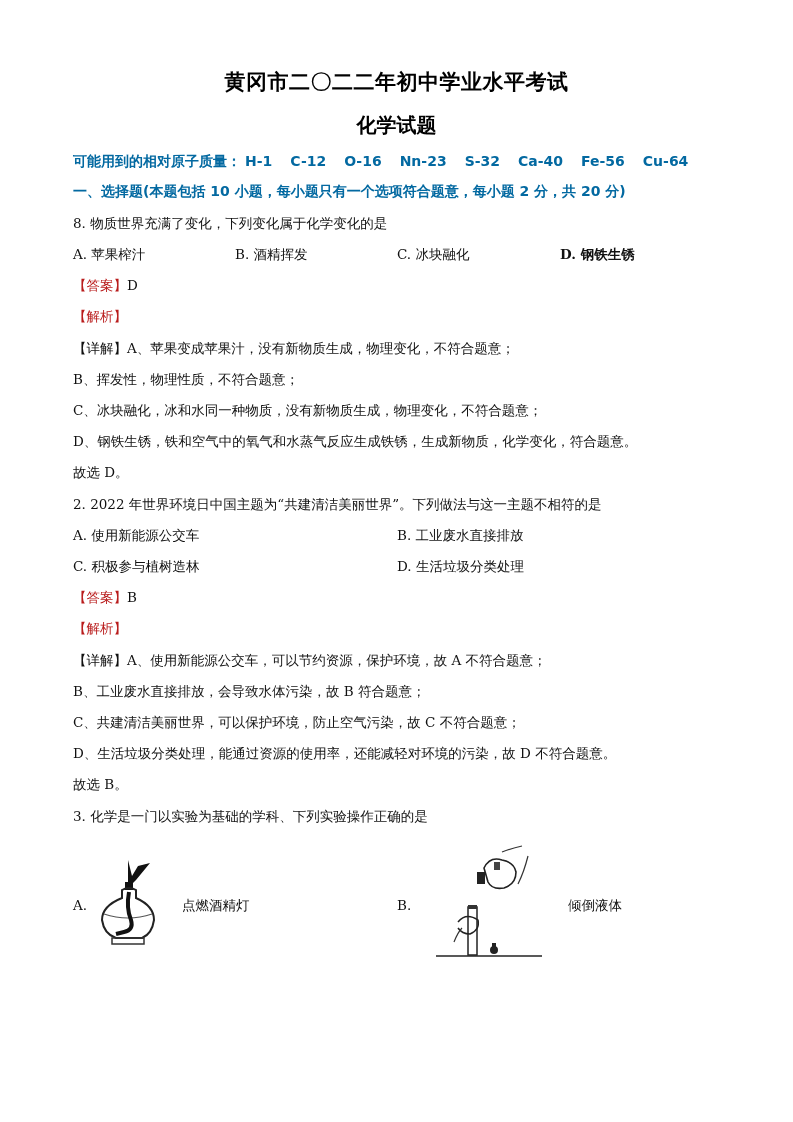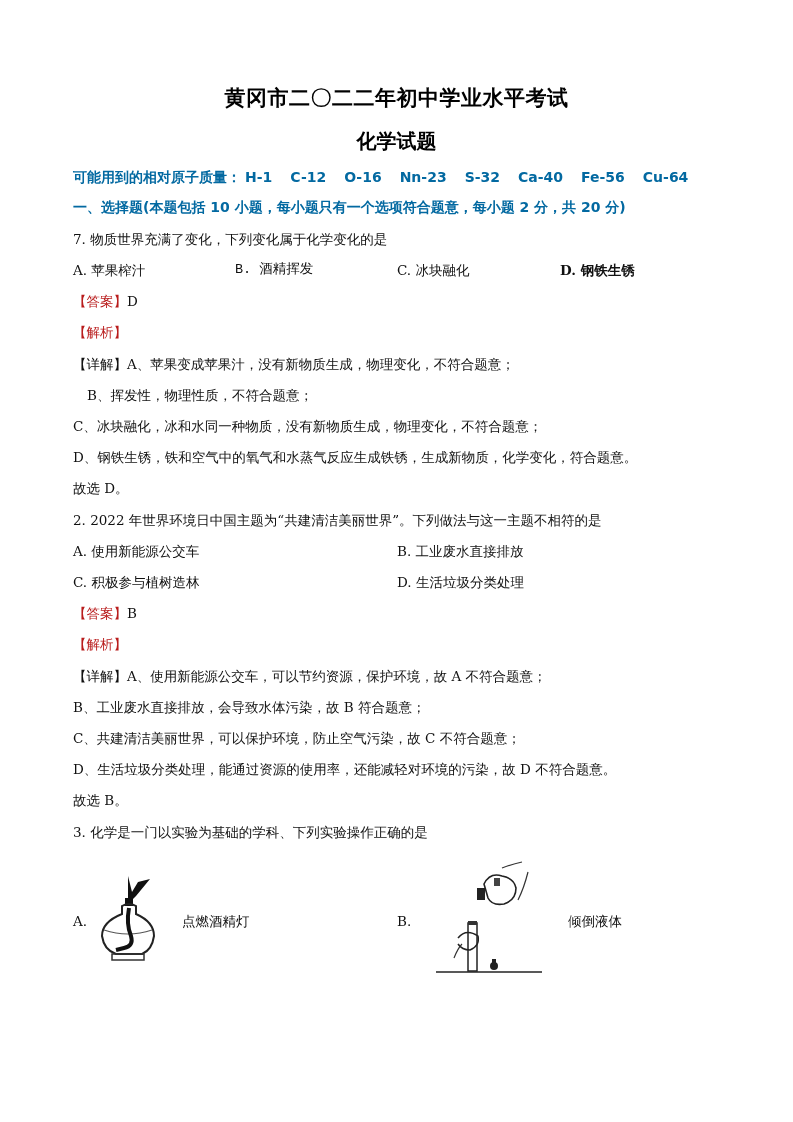--- a/index.html
+++ b/index.html
@@ -1,18 +1,18 @@
 <!DOCTYPE html>
 <html><head>
 <meta charset="utf-8">
 <style>
   html, body { margin: 0; padding: 0; background: #ffffff; }
   body { width: 793px; height: 1122px; position: relative; overflow: hidden;
          font-family: "DejaVu Serif", "Liberation Serif", serif; color: #111; }
-  .page { position: absolute; left: 0; top: 16px; width: 793px; height: 1072px; }
+  .page { position: absolute; left: 0; top: 0; width: 793px; height: 1072px; }
   .title { position: absolute; left: 0; width: 793px; text-align: center;
            font-family: "DejaVu Sans", "Liberation Sans", sans-serif; font-weight: bold; color: #000; }
   .t1 { top: 68px; font-size: 21px; letter-spacing: 0.5px; }
   .t2 { top: 112px; font-size: 20px; }
   .line { position: absolute; left: 73px; font-size: 13.5px; white-space: nowrap; line-height: 18px; }
   .bold { font-family: "DejaVu Sans", "Liberation Sans", sans-serif; font-weight: bold; font-size: 14px; color:#0369a1; }
   .opt { position: absolute; font-size: 13.5px; white-space: nowrap; line-height: 18px; }
   .lbl { color: #b91c1c; }
   .dark { color: #111; }
   .atom span { margin-right: 18px; }
@@ -25,34 +25,34 @@
 
   <div class="title t1">黄冈市二〇二二年初中学业水平考试</div>
   <div class="title t2">化学试题</div>
 
   <div class="line bold atom" style="top:152px;">
     <span style="margin-right:4px;">可能用到的相对原子质量：</span><span>H-1</span><span>C-12</span><span>O-16</span><span>Nn-23</span><span>S-32</span><span>Ca-40</span><span>Fe-56</span><span>Cu-64</span>
   </div>
 
   <div class="line bold" style="top:182px;">一、选择题(本题包括 10 小题，每小题只有一个选项符合题意，每小题 2 分，共 20 分)</div>
 
-  <div class="line" style="top:214px;">7. 物质世界充满了变化，下列变化属于化学变化的是</div>
+  <div class="line" style="top:214px;">8. 物质世界充满了变化，下列变化属于化学变化的是</div>
   <div class="opt" style="left:73px; top:245px;">A.  苹果榨汁</div>
-  <div class="opt" style="left:235px; top:245px;font-family:Liberation Mono, monospace;">B.  酒精挥发</div>
+  <div class="opt" style="left:235px; top:245px;">B.  酒精挥发</div>
   <div class="opt" style="left:397px; top:245px;">C.  冰块融化</div>
   <div class="opt" style="left:560px; top:245px;font-weight:bold;">D.  钢铁生锈</div>
 
   <div class="line" style="top:276px;">
     <span class="lbl">【答案】</span><span class="dark">D</span>
   </div>
   <div class="line lbl" style="top:307px;">【解析】</div>
   <div class="line" style="top:339px;">
     <span>【详解】</span><span>A、苹果变成苹果汁，没有新物质生成，物理变化，不符合题意；</span>
   </div>
-  <div class="line" style="top:370px;margin-left:14px;">B、挥发性，物理性质，不符合题意；</div>
+  <div class="line" style="top:370px;">B、挥发性，物理性质，不符合题意；</div>
   <div class="line" style="top:401px;">C、冰块融化，冰和水同一种物质，没有新物质生成，物理变化，不符合题意；</div>
   <div class="line" style="top:432px;">D、钢铁生锈，铁和空气中的氧气和水蒸气反应生成铁锈，生成新物质，化学变化，符合题意。</div>
   <div class="line" style="top:463px;">故选 D。</div>
 
   <div class="line" style="top:495px;">2. 2022 年世界环境日中国主题为“共建清洁美丽世界”。下列做法与这一主题不相符的是</div>
   <div class="opt" style="left:73px; top:526px;">A.  使用新能源公交车</div>
   <div class="opt" style="left:397px; top:526px;">B.  工业废水直接排放</div>
   <div class="opt" style="left:73px; top:557px;">C.  积极参与植树造林</div>
   <div class="opt" style="left:397px; top:557px;">D.  生活垃圾分类处理</div>
 

